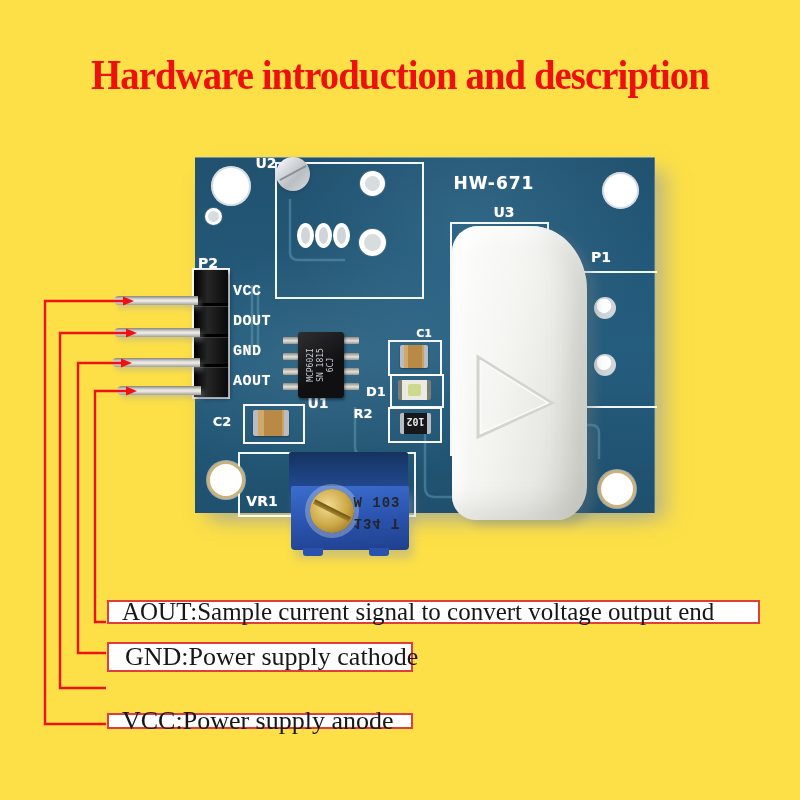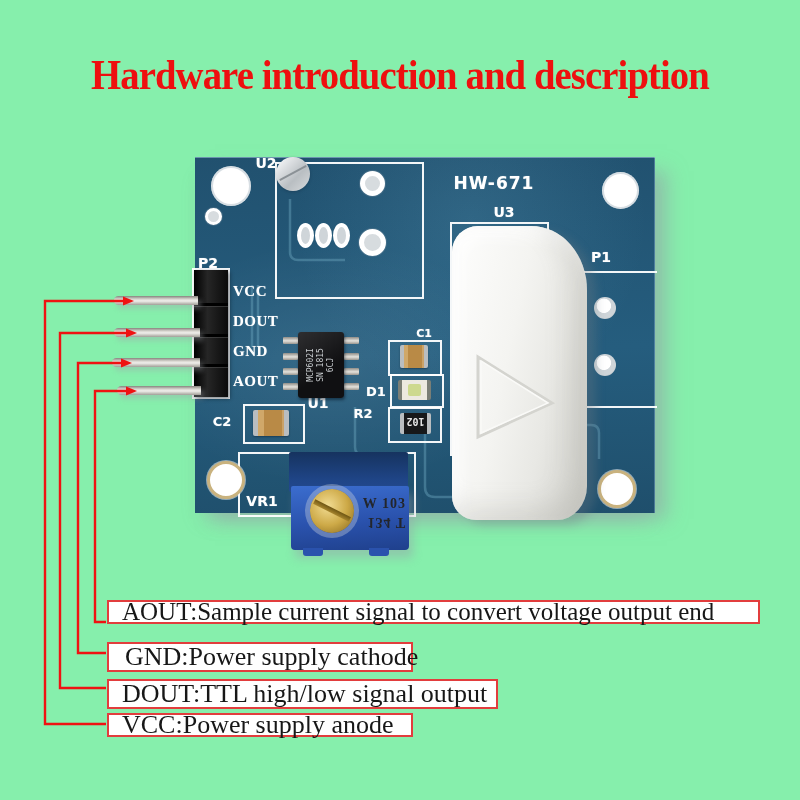--- a/index.html
+++ b/index.html
@@ -1,37 +1,37 @@
 <!DOCTYPE html>
 <html><head>
 <meta charset="utf-8">
 <style>
   html,body{margin:0;padding:0;background:#fff;}
-  #canvas{position:relative;width:800px;height:800px;background:#86efac;overflow:hidden;
+  #canvas{position:relative;width:800px;height:800px;background:#fde047;overflow:hidden;
           font-family:"Liberation Sans",sans-serif;}
   .abs{position:absolute;}
 
   
   #title{position:absolute;top:50px;left:0;width:800px;text-align:center;
          font-family:"Liberation Serif",serif;font-weight:bold;font-size:43px;
          letter-spacing:-1px;color:#ee0f0f;transform:scaleX(.9);transform-origin:center;}
 
   
   #board{position:absolute;left:195px;top:157px;width:460px;height:356px;
          background:
            radial-gradient(ellipse at 30% 58%, rgba(255,255,255,.08), transparent 42%),
            radial-gradient(ellipse at 60% 18%, rgba(120,190,220,.16), transparent 45%),
            linear-gradient(178deg,#21516f, #255d7e 55%, #1f4f6c);
          box-shadow:16px 10px 18px -4px rgba(150,158,168,.55), 0 14px 18px -8px rgba(150,158,168,.4),
                     inset 0 1px 0 rgba(180,215,235,.5), inset -1px 0 0 rgba(160,200,225,.35);
   }
   .silk{position:absolute;color:#fff;font-family:"DejaVu Sans",sans-serif;font-weight:bold;
         transform:translate(-50%,-50%);white-space:nowrap;z-index:3;
         text-shadow:0 0 1px rgba(255,255,255,.45);font-size:14px;}
-  .silkL{position:absolute;color:#fff;font-family:Liberation Serif, serif;font-weight:bold;
+  .silkL{position:absolute;color:#fff;font-family:Liberation Mono, monospace;font-weight:bold;
          white-space:nowrap;z-index:3;font-size:15px;letter-spacing:.5px;
          text-shadow:0 0 1px rgba(255,255,255,.45);}
   .silkbox{position:absolute;border:2px solid rgba(255,255,255,.95);z-index:2;}
   .hole{position:absolute;border-radius:50%;background:#fff;z-index:3;
         box-shadow:inset 0 0 0 2px rgba(140,160,175,.35);}
   .holetan{position:absolute;border-radius:50%;background:#fff;z-index:3;
         border:3px solid #c9b27e;box-shadow:0 0 0 1px rgba(255,255,255,.5);}
   .plated{position:absolute;border-radius:50%;z-index:3;
         background:radial-gradient(circle at 45% 40%, #ffffff 0 38%, #cfd5d9 42% 68%, #8f979e 100%);}
   .ringhole{position:absolute;border-radius:50%;background:#d7dcdf;border:5px solid #fff;z-index:3;
@@ -81,22 +81,22 @@
             background:linear-gradient(180deg,#16335f,#1f4587 70%,#24498f);}
   #pot-body{left:291px;top:486px;width:118px;height:64px;border-radius:2px 2px 4px 4px;
             background:linear-gradient(175deg,#3b6dce,#2a52ad 55%,#1f408c);
             box-shadow:4px 8px 10px rgba(150,158,168,.45);}
   .pot-foot{width:20px;height:8px;background:#2a52ad;border-radius:0 0 3px 3px;top:548px;}
   #pot-screw{left:310px;top:489px;width:44px;height:44px;border-radius:50%;
              background:radial-gradient(circle at 40% 38%, #f2dd94, #cda947 52%, #8a6b20 95%);
              box-shadow:0 0 0 5px rgba(215,220,226,.35);}
   #pot-screw:after{content:"";position:absolute;left:2px;top:19px;width:40px;height:5px;
              background:linear-gradient(180deg,#6e5513,#a8862e);transform:rotate(27deg);}
-  #pot-text{left:348px;top:494px;width:58px;text-align:right;z-index:7;
-            font-family:Liberation Serif, serif;font-weight:bold;font-size:14px;
+  #pot-text{left:348px;top:494px;width:58px;text-align:center;z-index:7;
+            font-family:Liberation Mono, monospace;font-weight:bold;font-size:14px;
             line-height:19px;color:#23262c;letter-spacing:1px;}
   #pot-text .flip{display:block;transform:scaleY(-1);}
 
   
   #lines-svg{position:absolute;left:0;top:0;z-index:20;pointer-events:none;}
   .redline{stroke:#ef1212;stroke-width:2.4;fill:none;}
   .redarrow{fill:#ef1212;}
 
   
   .annot{position:absolute;border:2px solid #e23d3d;background:#fff;z-index:10;
@@ -232,16 +232,15 @@
     <polyline class="redline" points="128,333 60,333 60,688 106,688"></polyline>
     <polygon class="redarrow" points="137,333 126,328.5 126,337.5"></polygon>
     <polyline class="redline" points="123,363 78,363 78,653 106,653"></polyline>
     <polygon class="redarrow" points="132,363 121,358.5 121,367.5"></polygon>
     <polyline class="redline" points="128,391 95,391 95,622 106,622"></polyline>
     <polygon class="redarrow" points="137,391 126,386.5 126,395.5"></polygon>
   </svg>
 
   <div class="annot" style="left:107px;top:600px;width:653px;height:24px;font-size:25px;">AOUT:Sample current signal to convert voltage output end</div>
   <div class="annot" style="left:107px;top:642px;width:306px;height:30px;font-size:26px;padding-left:16px;">GND:Power supply cathode</div>
-  <div class="annot" style="left:107px;top:679px;width:391px;height:30px;font-size:26px;">DOUT:TTL high/low signal output</div>
-  <div class="annot" style="left:107px;top:713px;width:306px;height:24px;font-size:26px;font-family:Liberation Serif, serif;">VCC:Power supply anode</div>
+  <div class="annot" style="left:107px;top:713px;width:306px;height:16px;font-size:26px;font-family:Liberation Serif, serif;">VCC:Power supply anode</div>
 
 </div>
 
 </body></html>

